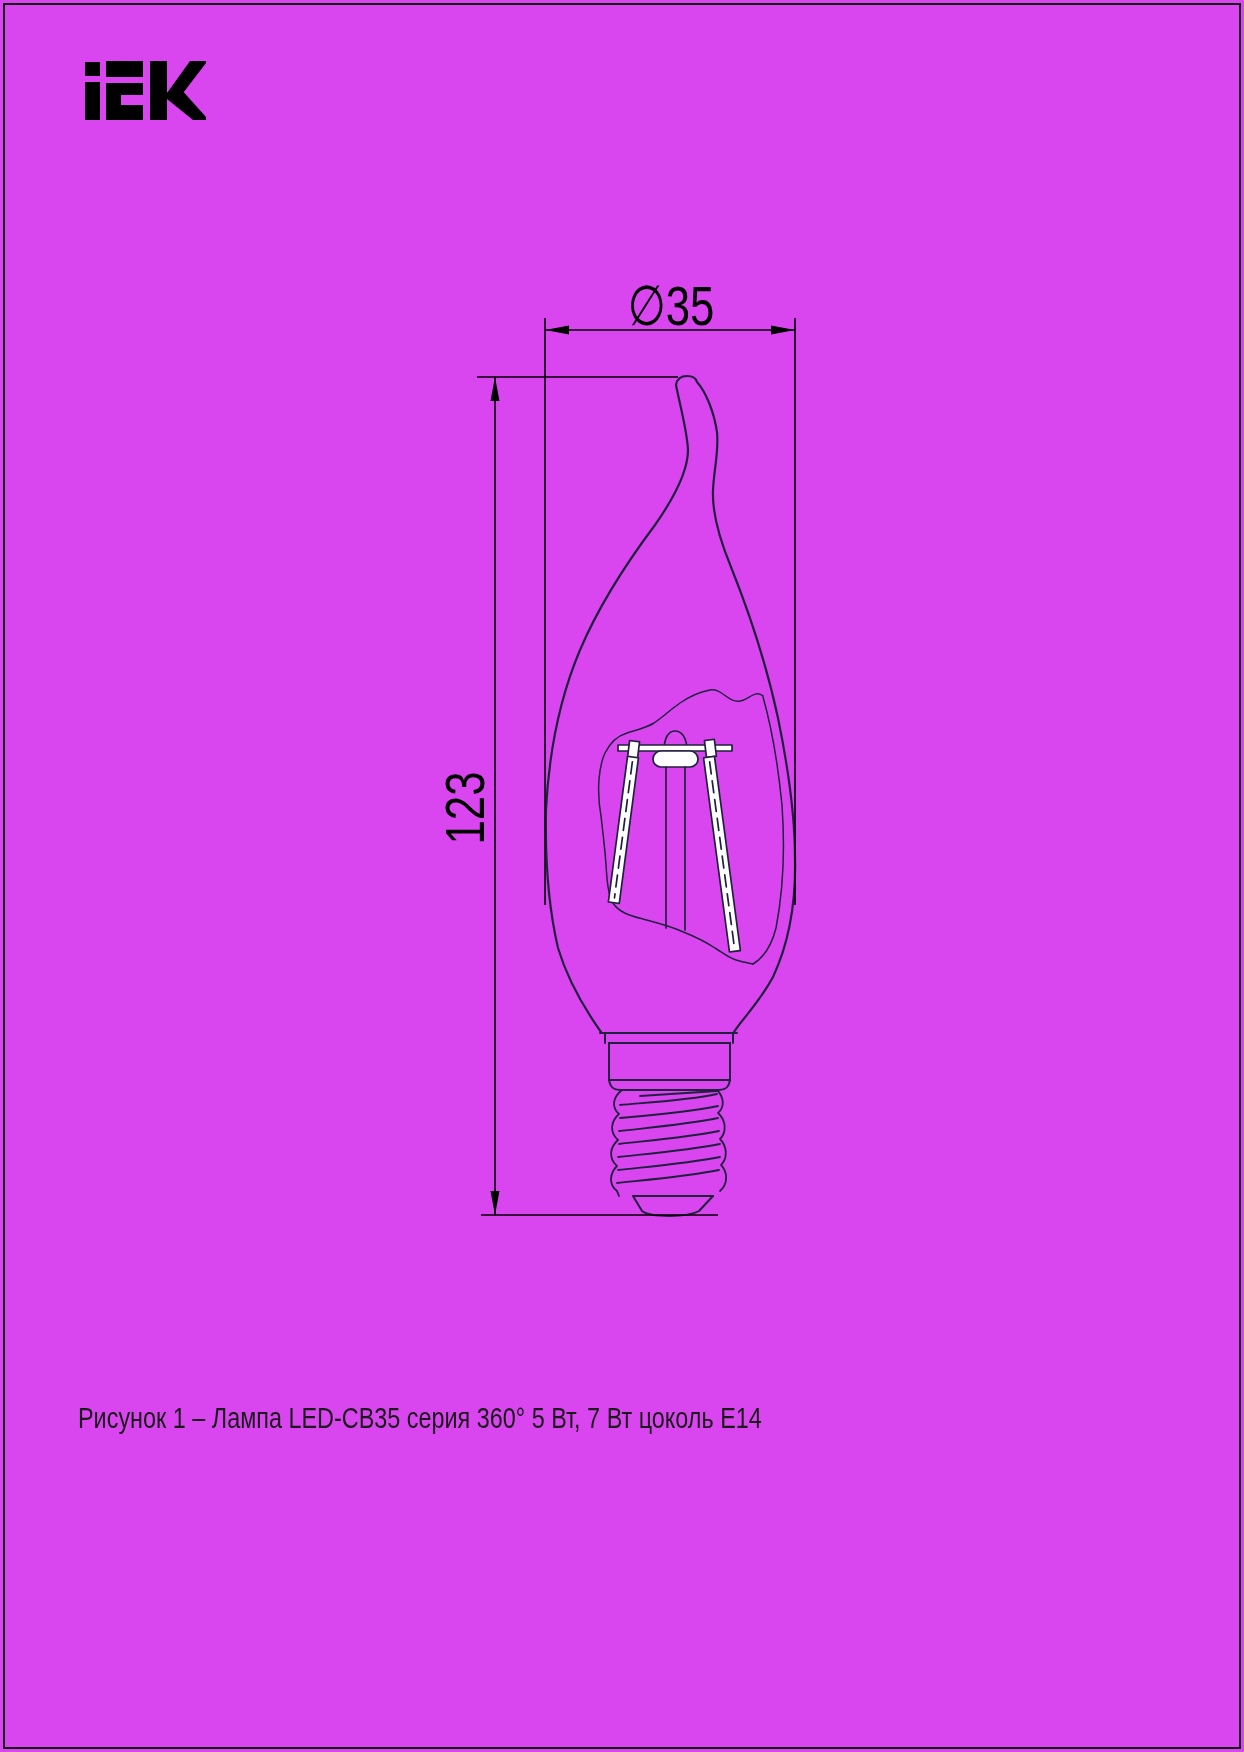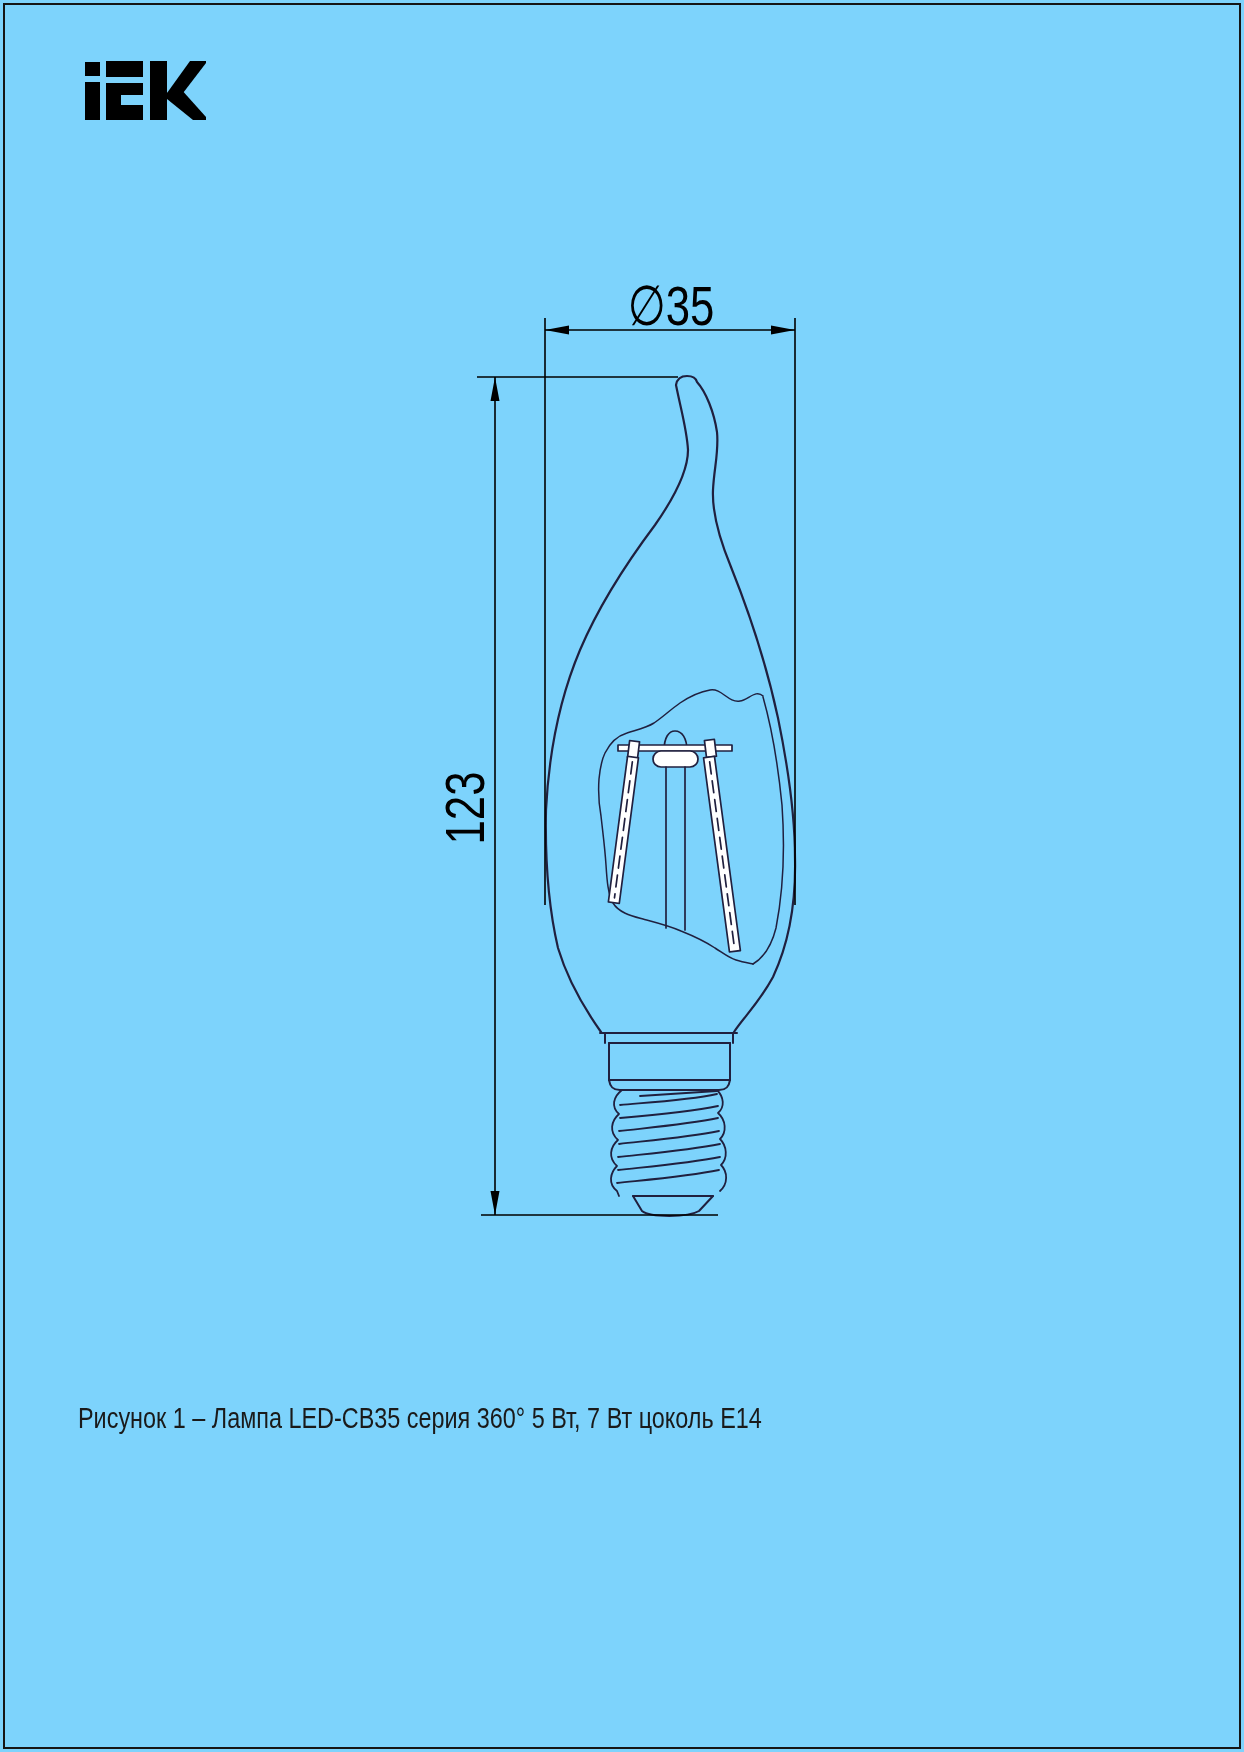--- a/index.html
+++ b/index.html
@@ -1,20 +1,20 @@
 <!DOCTYPE html>
 <html><head>
 <meta charset="utf-8">
 <style>
   html,body{margin:0;padding:0;background:#e8e8e8;}
   .page{
     position:relative;
     width:1244px;height:1752px;
     margin:0 auto;
-    background:#7dd3fc;
+    background:#d946ef;
     font-family:"Liberation Sans","DejaVu Sans",sans-serif;
     overflow:hidden;
   }
   .frame{
     position:absolute;
     left:3px;top:3px;right:3px;bottom:3px;
     border:2px solid #151515;
     pointer-events:none;
   }
   .art{

